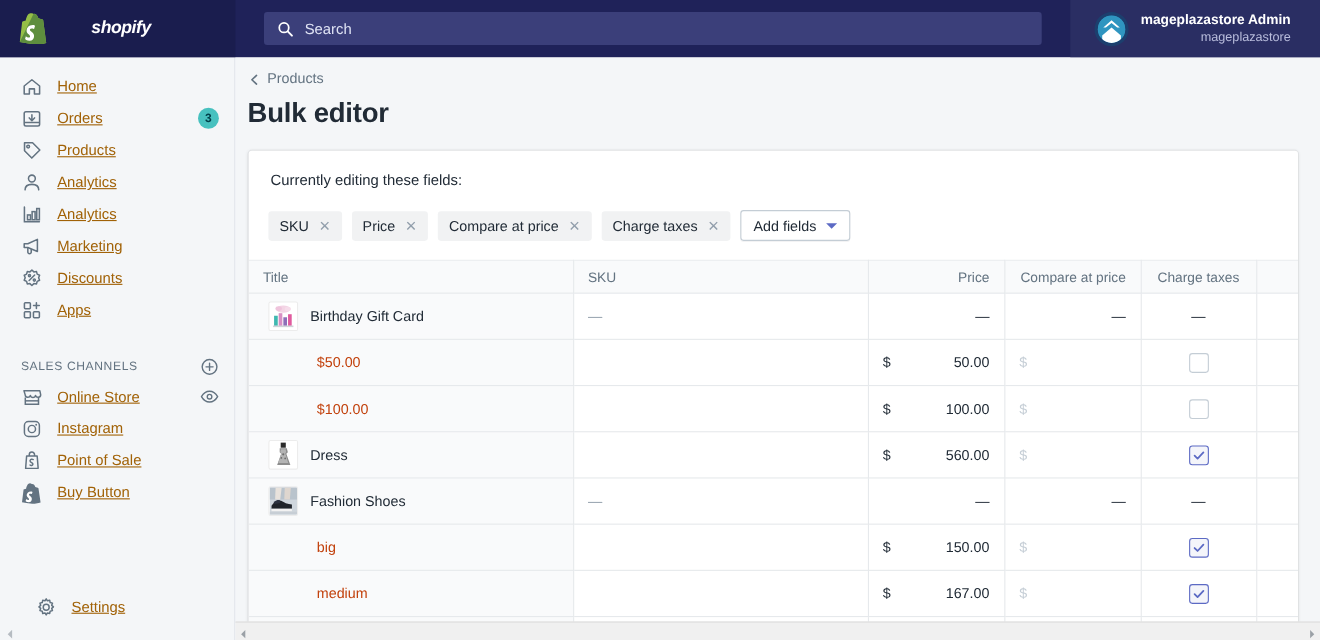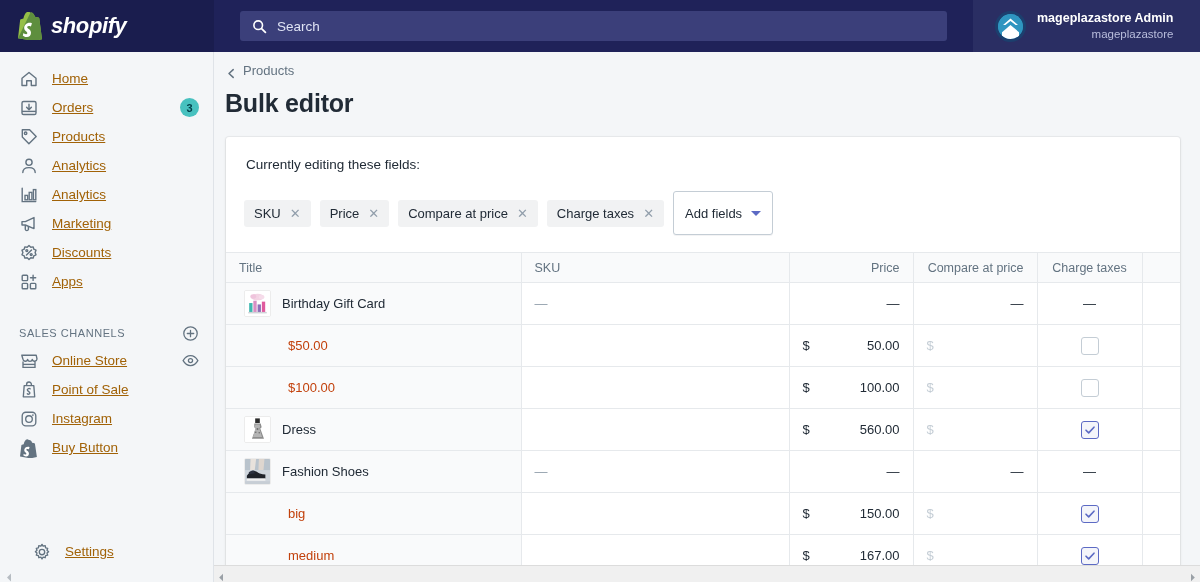--- a/index.html
+++ b/index.html
@@ -19,22 +19,22 @@
     display: flex; align-items: center;
     position: relative; z-index: 5;
   }
   .brand {
     width: 214px; flex: 0 0 214px; height: 52px;
     background: #1a1d4e;
     display: flex; align-items: center; padding-left: 17px; gap: 8px;
   }
   .brand-bag { width: 26px; height: 28px; flex: 0 0 26px; }
   .brand-word {
-    color: #ffffff; font-size: 22px; font-weight: bold;
-    font-style: italic; letter-spacing: -0.4px; line-height: 1;
+    color: #ffffff; font-size: 16px; font-weight: bold;
+    font-style: italic; letter-spacing: -0.4px; line-height: 1; margin-left: 32px;
   }
   .search-wrap { flex: 1 1 auto; padding: 0 26px 0 26px; }
   .search-box {
     height: 30px; background: #3b3f7a; border-radius: 3px;
     display: flex; align-items: center; gap: 10px; padding: 0 12px;
     width: 100%; max-width: 708px; cursor: text;
   }
   .search-box .sicon { width: 15px; height: 15px; flex: 0 0 15px; }
   .search-ph { color: #dfe3f4; font-size: 13.5px; }
 
@@ -118,21 +118,21 @@
   .fields-label { font-size: 13.5px; color: #212b36; }
   .chips { display: flex; align-items: center; gap: 9px; padding: 18px 20px 17px 18px; flex-wrap: wrap; }
   .chip {
     background: #f1f2f3; border-radius: 3px; height: 27px;
     display: flex; align-items: center; gap: 9px; padding: 0 10px;
     font-size: 13px; color: #212b36; cursor: default;
   }
   .chip .x { color: #919eab; font-size: 13px; cursor: pointer; line-height: 1; }
   .addfields {
     background: #ffffff; border: 1px solid #c4cdd5; border-radius: 3px;
-    height: 44px; display: flex; align-items: center; gap: 9px;
+    height: 28px; display: flex; align-items: center; gap: 9px;
     padding: 0 11px; font-size: 13px; color: #212b36; cursor: pointer;
     box-shadow: 0 1px 0 rgba(22,29,37,0.05);
   }
   .caret { width: 0; height: 0; border-left: 5px solid transparent; border-right: 5px solid transparent; border-top: 5px solid #5c6ac4; }
 
   
   .tablewrap { flex: 1 1 auto; min-height: 0; overflow: hidden; position: relative; }
   table.bulk { border-collapse: collapse; table-layout: fixed; width: 1050px; }
   table.bulk th, table.bulk td {
     border-bottom: 1px solid #e6e9ec;
@@ -359,37 +359,37 @@
           <svg viewBox="0 0 18 14" xmlns="http://www.w3.org/2000/svg" fill="none" stroke="#637381" stroke-width="1.35">
             <path d="M1.2 7 C3.4 3.2 6 1.8 9 1.8 s5.6 1.4 7.8 5.2 C14.6 10.8 12 12.2 9 12.2 S3.4 10.8 1.2 7 Z"></path>
             <circle cx="9" cy="7" r="2.2"></circle>
           </svg>
         </span>
       </div>
 
       <div class="nav-item">
         <span class="nav-ico">
           <svg viewBox="0 0 20 20" xmlns="http://www.w3.org/2000/svg" fill="none" stroke="#637381" stroke-width="1.35">
+            <rect x="3.2" y="3.2" width="13.6" height="13.6" rx="3.6"></rect>
+            <circle cx="10" cy="10" r="3.3"></circle>
+            <circle cx="13.9" cy="6.1" r="0.85" fill="#637381" stroke="none"></circle>
+          </svg>
+        </span>
+        <span class="nav-label">Instagram</span>
+      </div>
+
+      <div class="nav-item">
+        <span class="nav-ico">
+          <svg viewBox="0 0 20 20" xmlns="http://www.w3.org/2000/svg" fill="none" stroke="#637381" stroke-width="1.35">
             <path d="M5.2 5.6 h9.6 l.9 11.2 H4.3 Z" stroke-linejoin="round"></path>
             <path d="M7.6 5.6 V4.4 a2.4 2.4 0 0 1 4.8 0 V5.6"></path>
             <path d="M11.2 8.8 a1.9 1.9 0 0 0-2.9 1 c0 1.7 2.6 1.9 2.6 3.1 a1.5 1.5 0 0 1-2.6.8" stroke-linecap="round"></path>
           </svg>
         </span>
         <span class="nav-label">Point of Sale</span>
-      </div>
-
-      <div class="nav-item">
-        <span class="nav-ico">
-          <svg viewBox="0 0 20 20" xmlns="http://www.w3.org/2000/svg" fill="none" stroke="#637381" stroke-width="1.35">
-            <rect x="3.2" y="3.2" width="13.6" height="13.6" rx="3.6"></rect>
-            <circle cx="10" cy="10" r="3.3"></circle>
-            <circle cx="13.9" cy="6.1" r="0.85" fill="#637381" stroke="none"></circle>
-          </svg>
-        </span>
-        <span class="nav-label">Instagram</span>
       </div>
 
       <div class="nav-item">
         <span class="nav-ico">
           <svg viewBox="0 0 20 20" xmlns="http://www.w3.org/2000/svg">
             <path d="M14.6 5.1 l-1.5-.35 C12.6 3.1 11.6 2 10.3 2 c-.15 0-.3 0-.45.07 C9.4 1.55 8.85 1.3 8.25 1.3 6.3 1.3 5.15 4 4.7 6.35 L3 6.85 c-.55.2-.6.22-.65.73 L1 18.6 11.6 20.4 17.9 18.9 16 6.2 c-.05-.5-.1-.73-1.4-1.1 Z" fill="#637381"></path>
             <path d="M10.6 9.2 l-.7 2.1 s-.6-.35-1.4-.35 c-1.1 0-1.15.7-1.15.9 0 .95 2.6 1.35 2.6 3.7 0 1.85-1.15 3-2.75 3 -1.9 0-2.9-1.2-2.9-1.2 l.5-1.7 s1.05.9 1.85.9 c.55 0 .75-.4.75-.75 0-1.3-2.15-1.4-2.15-3.5 0-1.8 1.3-3.55 3.9-3.55 1 0 1.45.45 1.45.45 Z" fill="#ffffff"></path>
           </svg>
         </span>
         <span class="nav-label">Buy Button</span>

